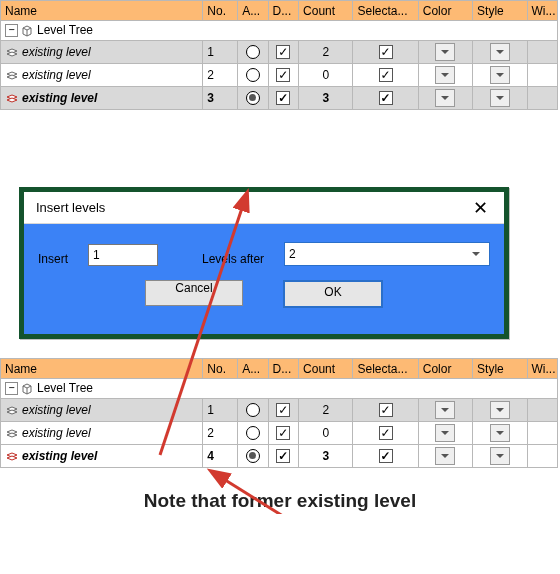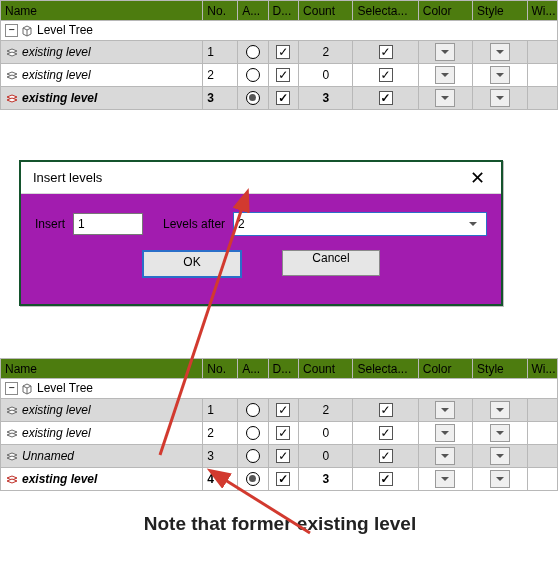--- a/index.html
+++ b/index.html
@@ -22,21 +22,21 @@
   table.grid th, table.grid td {
     border: 1px solid #b8b8b8;
     padding: 2px 4px;
     height: 20px;
     box-sizing: border-box;
     overflow: hidden;
     white-space: nowrap;
     text-overflow: clip;
   }
   table.grid th {
-    background: #4d7c0f;
+    background: #fdba74;
     font-weight: normal;
     text-align: left;
   }
   col.c-name  { width: 186px; }
   col.c-no    { width: 32px; }
   col.c-a     { width: 28px; }
   col.c-d     { width: 28px; }
   col.c-count { width: 50px; }
   col.c-sel   { width: 60px; }
   col.c-color { width: 50px; }
@@ -116,43 +116,44 @@
     left:5px; top:6px;
     border-left:4px solid transparent;
     border-right:4px solid transparent;
     border-top:4px solid #555;
   }
   
   .dialog {
     position:absolute;
     width:480px;
     left:19px;
-    border:2px solid #14532d;
-    background:#a21caf;
+    border:5px solid #14532d;
+    background:#3b82f6;
     box-shadow:1px 1px 0 #c0c0c0;
+    margin-top:27px;
   }
   .dialog-title {
     display:flex;
     justify-content:space-between;
     align-items:center;
     background:#fff;
     padding:8px 12px 8px 12px;
     font-size:13px;
     border-bottom:1px solid #d8d8d8;
   }
   .close-x {
     font-size:18px;
     line-height:14px;
     padding:0 4px;
     cursor:pointer;
   }
   .dialog-body {
     padding:18px 14px 8px 14px;
   }
-  .dlg-row { display:flex; align-items:center; gap:8px; }
+  .dlg-row { display:flex; align-items:flex-end; gap:20px; }
   .dlg-input {
     border:1px solid #777;
     height:22px;
     padding:1px 4px;
     background:#fff;
     font:inherit;
     box-sizing:border-box;
   }
   .dlg-combo {
     border:1px solid #2a6fc9;
@@ -292,22 +293,22 @@
         <span>Insert</span>
         <input class="dlg-input" style="width: 70px;" value="1">
         <span style="width:4px"></span>
         <span>Levels after</span>
         <div class="dlg-combo">
           <span>2</span>
           <span class="dd"></span>
         </div>
       </div>
       <div class="dlg-buttons">
+        <div class="btn">Cancel</div>
         <div class="btn primary">OK</div>
-        <div class="btn">Cancel</div>
       </div>
     </div>
   </div>
 </div>
 
 <div class="panel" style="margin-top:18px; position:relative;">
   <table class="grid">
     <colgroup>
       <col class="c-name">
         <col class="c-no">
@@ -360,34 +361,20 @@
             </svg><span>existing level</span></td>
           <td class="no">2</td>
           <td class="center"><span class="radio"></span></td>
           <td class="center"><span class="chk checked"></span></td>
           <td class="center">0</td>
           <td class="center"><span class="chk checked"></span></td>
           <td class="center"><span class="dd"></span></td>
           <td class="center"><span class="dd"></span></td>
           <td></td>
         </tr>
-        <tr class="sel">
-          <td class="tree-child"><svg class="layers" width="14" height="12" viewBox="0 0 14 12">
-              <path d="M2 4 L7 2 L12 4 L7 6 Z" fill="#fff" stroke="#6a6a6a"></path>
-              <path d="M2 7 L7 5 L12 7 L7 9 Z" fill="#fff" stroke="#6a6a6a"></path>
-            </svg><span>Unnamed</span></td>
-          <td class="no">3</td>
-          <td class="center"><span class="radio"></span></td>
-          <td class="center"><span class="chk checked"></span></td>
-          <td class="center">0</td>
-          <td class="center"><span class="chk checked"></span></td>
-          <td class="center"><span class="dd"></span></td>
-          <td class="center"><span class="dd"></span></td>
-          <td></td>
-        </tr>
         <tr class="bold">
           <td class="tree-child"><svg class="layers" width="14" height="12" viewBox="0 0 14 12">
               <path d="M2 4 L7 2 L12 4 L7 6 Z" fill="#fff" stroke="#c03028"></path>
               <path d="M2 7 L7 5 L12 7 L7 9 Z" fill="#fff" stroke="#c03028"></path>
             </svg><span>existing level</span></td>
           <td class="no">4</td>
           <td class="center"><span class="radio filled"></span></td>
           <td class="center"><span class="chk checked"></span></td>
           <td class="center">3</td>
           <td class="center"><span class="chk checked"></span></td>

